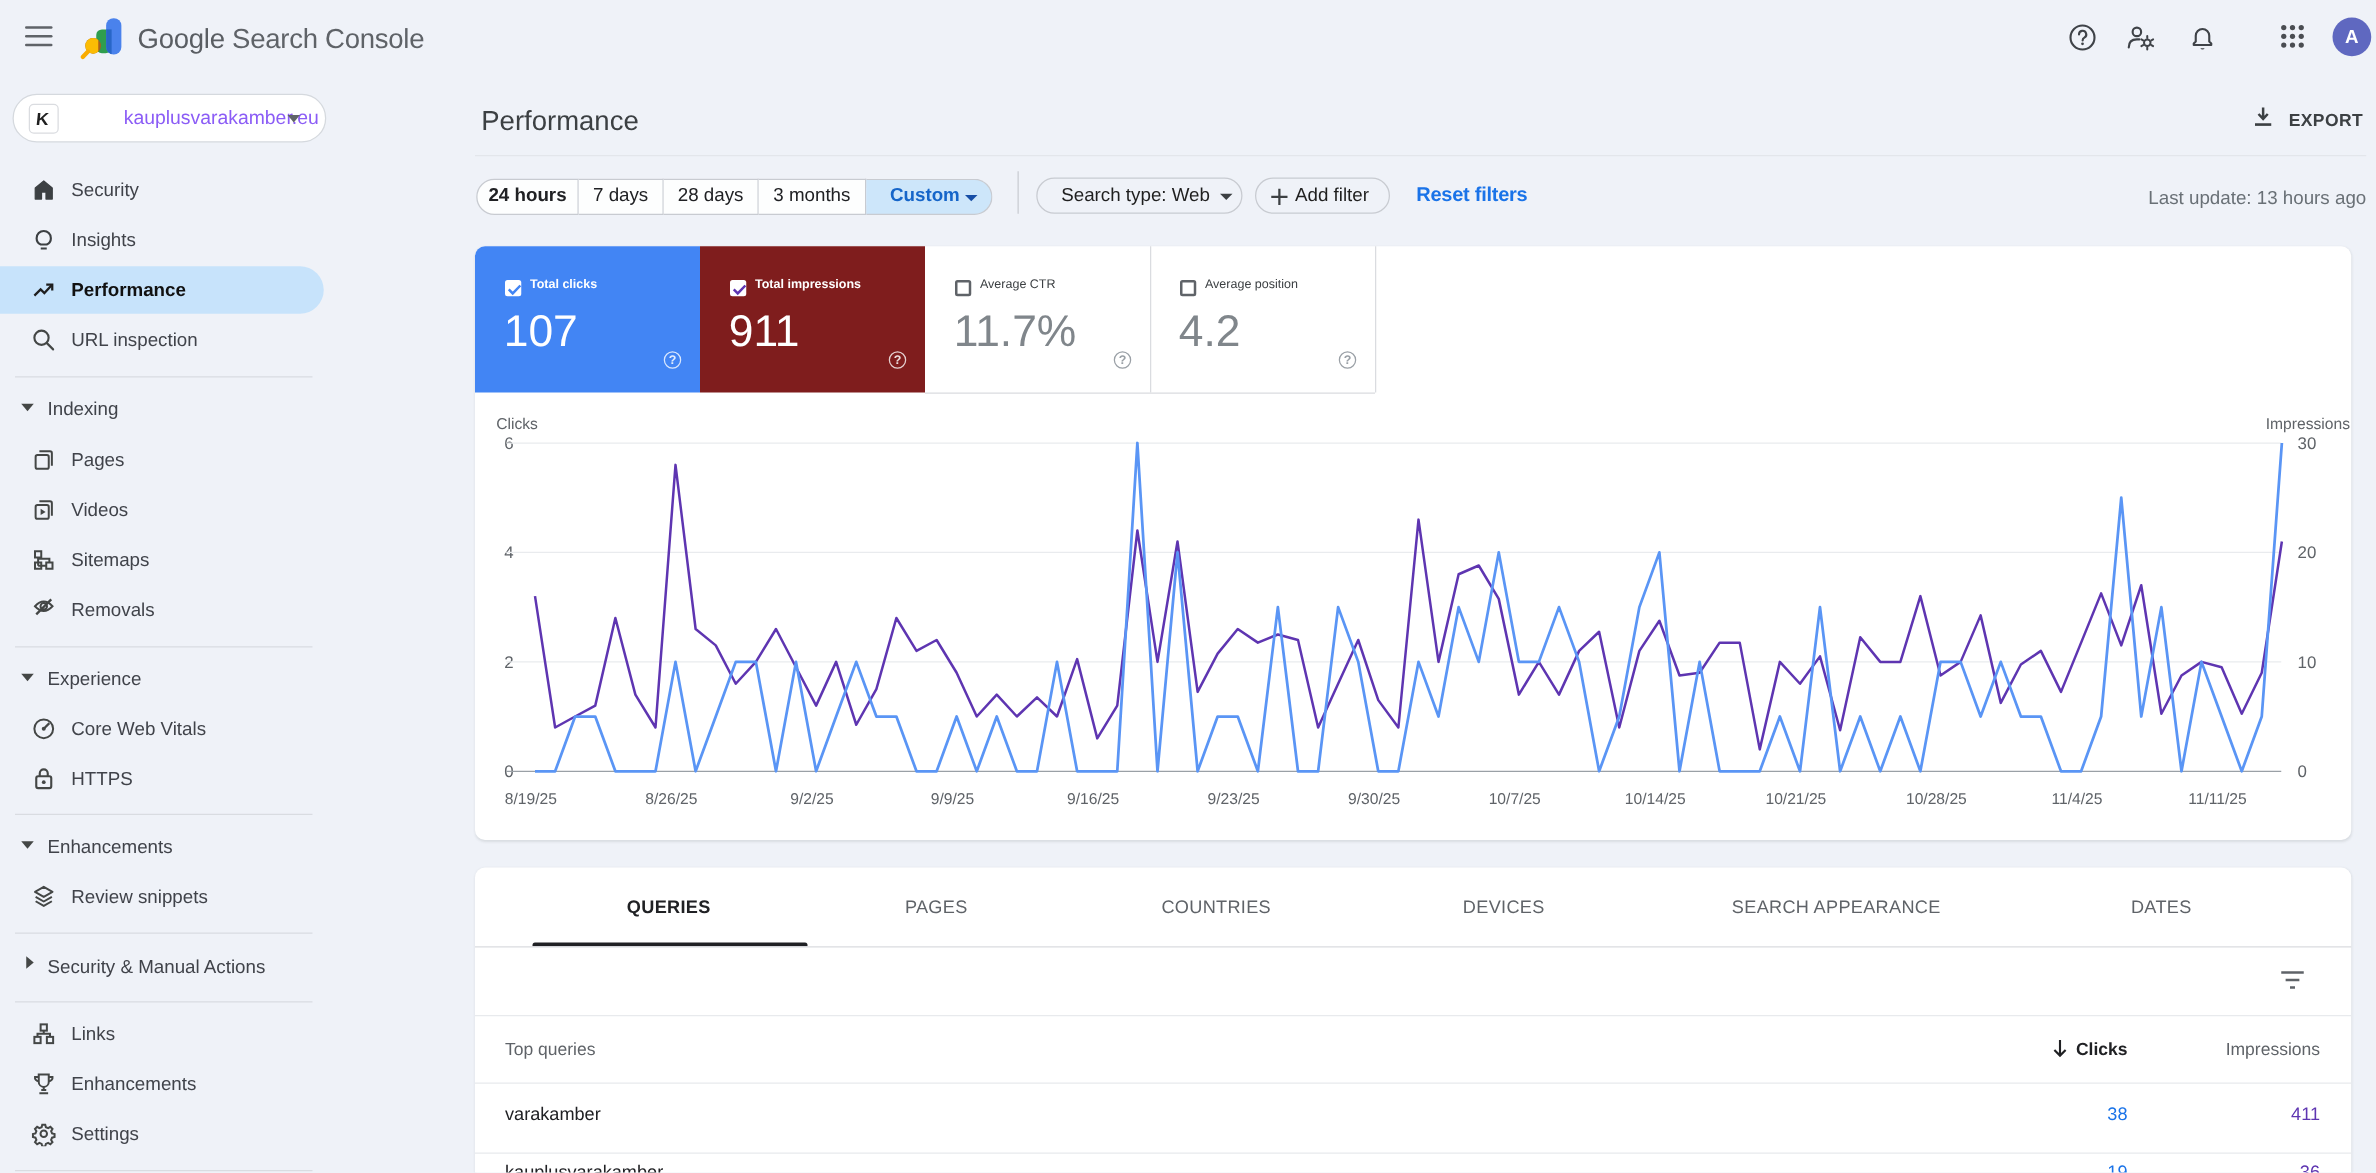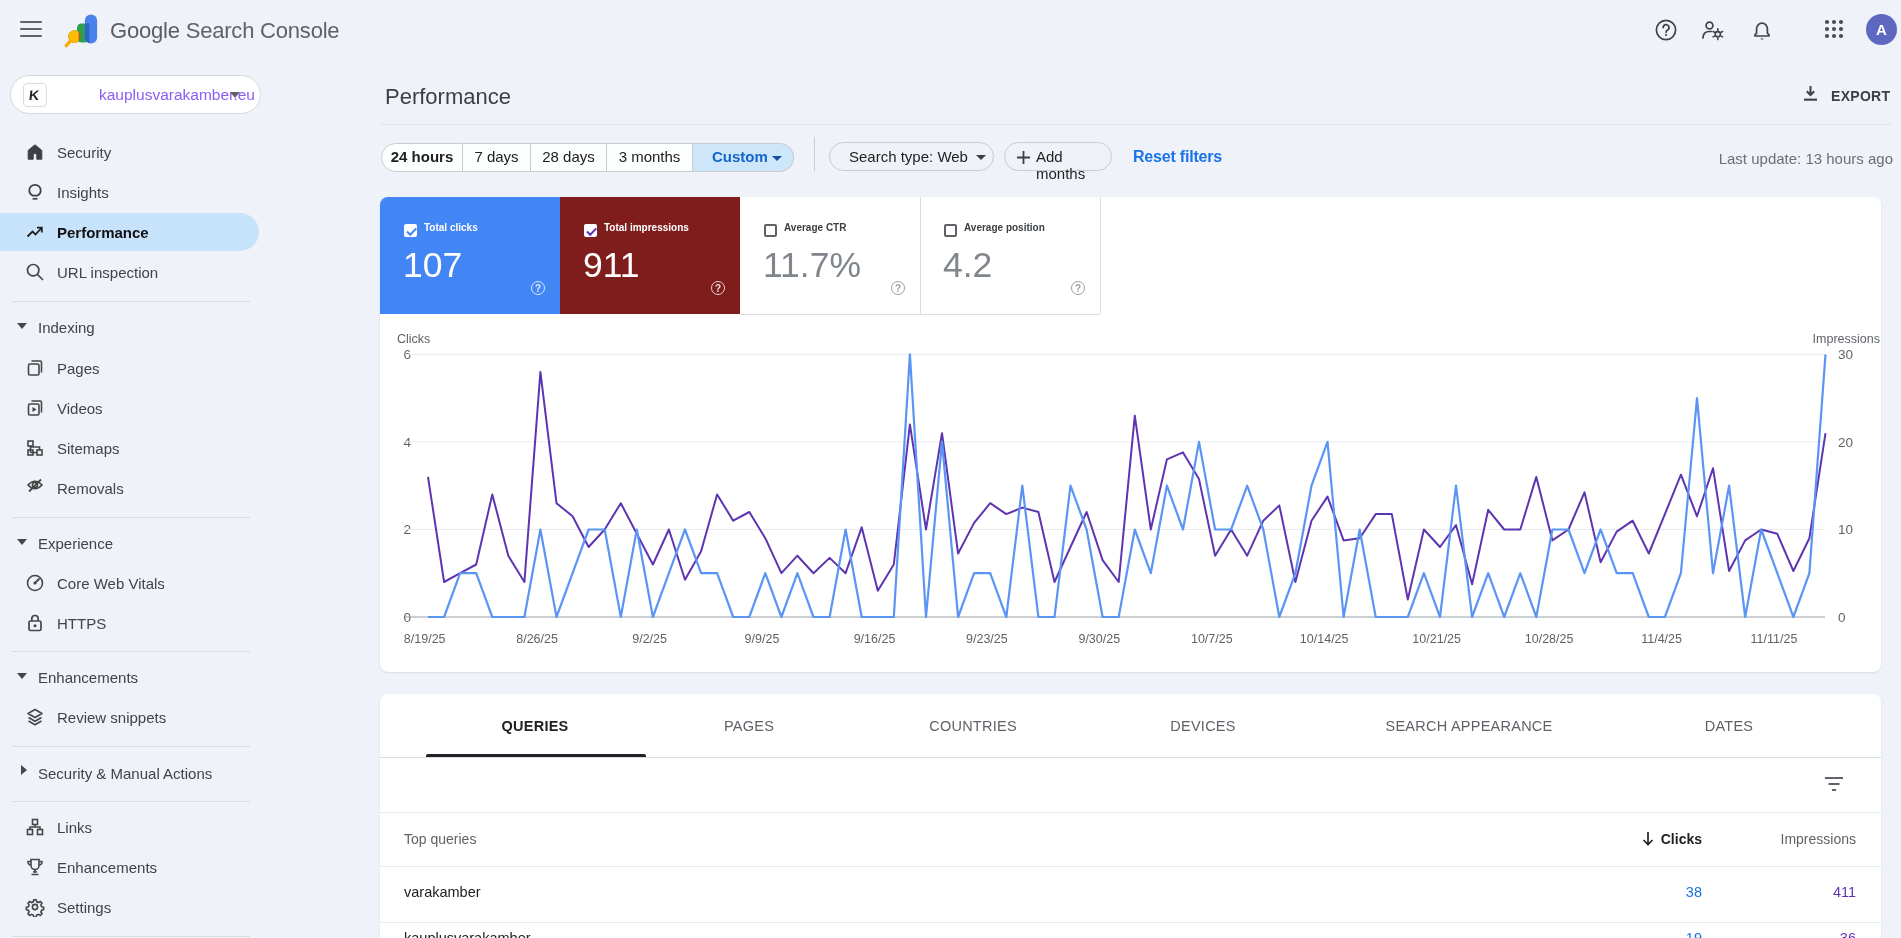--- a/index.html
+++ b/index.html
@@ -59,21 +59,21 @@
 .mcard .num { position:absolute; left:23px; font-size:35.5px; letter-spacing:0; top:48px; }
 .mcard .q { position:absolute; left:151px; top:84px; width:14px; height:14px; border-radius:50%; font-size:10px; text-align:center; line-height:14px; font-weight:bold; }
 #mc1 { left:0; background:#4285f4; border-radius:8px 0 0 0; }
 #mc2 { left:180px; background:#7f1d1d; }
 #mc3 { left:360px; }
 #mc4 { left:540px; }
 .mcard.on .cb { background:#fff; }
 .mcard.on .lb, .mcard.on .num { color:#fff; }
 .mcard.on .q { border:1.5px solid rgba(255,255,255,0.8); color:rgba(255,255,255,0.85); }
 .mcard.off .cb { border:2px solid #5f6368; width:13px; height:13px; }
-.mcard.off .lb { color:#3c4043; font-weight:bold;text-align:center; }
+.mcard.off .lb { color:#3c4043; font-weight:normal;text-align:center; }
 .mcard.off .num { color:#80868b; }
 .mcard.off .q { border:1.5px solid #9aa0a6; color:#9aa0a6; }
 .vdiv { position:absolute; top:0; width:1px; height:117px; background:#dadce0; }
 #cardhline { position:absolute; left:360px; top:117px; width:360px; height:1px; background:#dadce0; }
 
 #card2 { position:absolute; left:380px; top:694px; width:1501px; height:260px; background:#fff; border-radius:8px 8px 0 0; box-shadow:0 1px 2px rgba(60,64,67,0.12); }
 .tab { position:absolute; top:24px; font-size:14.5px; letter-spacing:0.25px; color:#5f6368; transform:translateX(-50%); white-space:nowrap; }
 .tab.act { color:#202124; font-weight:bold; }
 #tabunder { position:absolute; left:46px; top:60px; width:220px; height:3px; background:#202124; border-radius:2px 2px 0 0; }
 #tabline { position:absolute; left:0; top:63px; width:1501px; height:1px; background:#dadce0; }
@@ -314,21 +314,21 @@
 <div class="seg" id="seg5"><span>Custom</span><div class="cr"></div></div>
 <div id="vsep"></div>
 <div class="pill" id="pill1">
     <div class="t">Search type: Web</div>
     <div class="cr"></div>
   </div>
 <div class="pill" id="pill2">
     <svg style="position:absolute;left:11px;top:7px" width="15" height="15" viewBox="0 0 15 15">
       <path d="M7.5 1 v13 M1 7.5 h13" stroke="#3c4043" stroke-width="1.8"></path>
     </svg>
-    <div class="t">Add months</div>
+    <div class="t">Add filter</div>
   </div>
 <div id="resetf">Reset filters</div>
 <div id="lastupd">Last update: 13 hours ago</div>
 <div id="card1">
   <div class="mcard on" id="mc1">
     <div class="cb"><svg width="15" height="15" viewBox="0 0 15 15">
           <path d="M3 7.5 l3.2 3.2 L12.3 4.4" fill="none" stroke="#4285f4" stroke-width="2"></path>
         </svg></div>
     <div class="lb">Total clicks</div>
       <div class="num">107</div>

